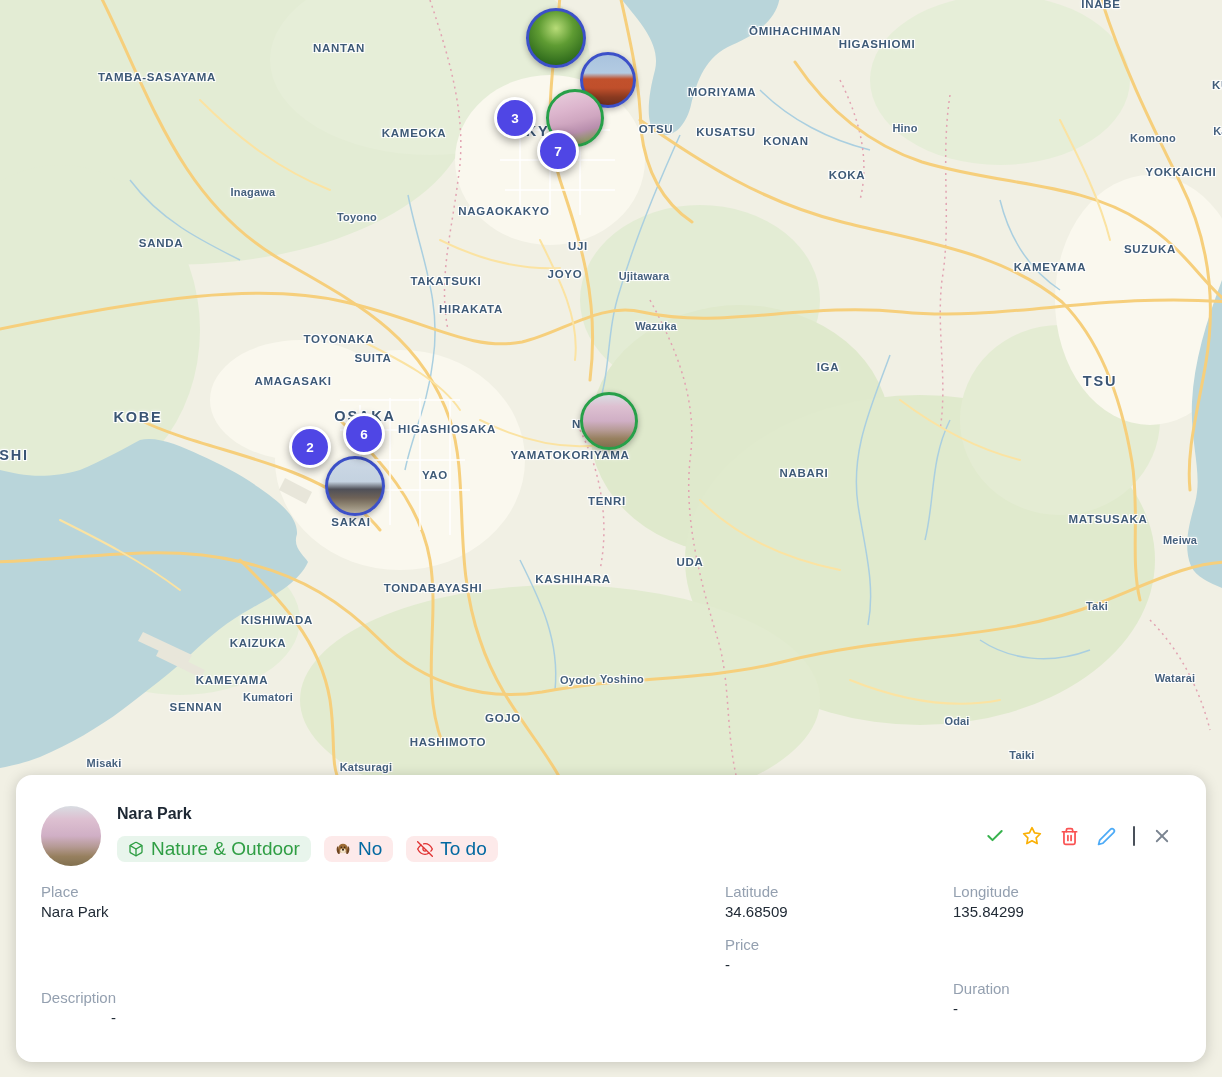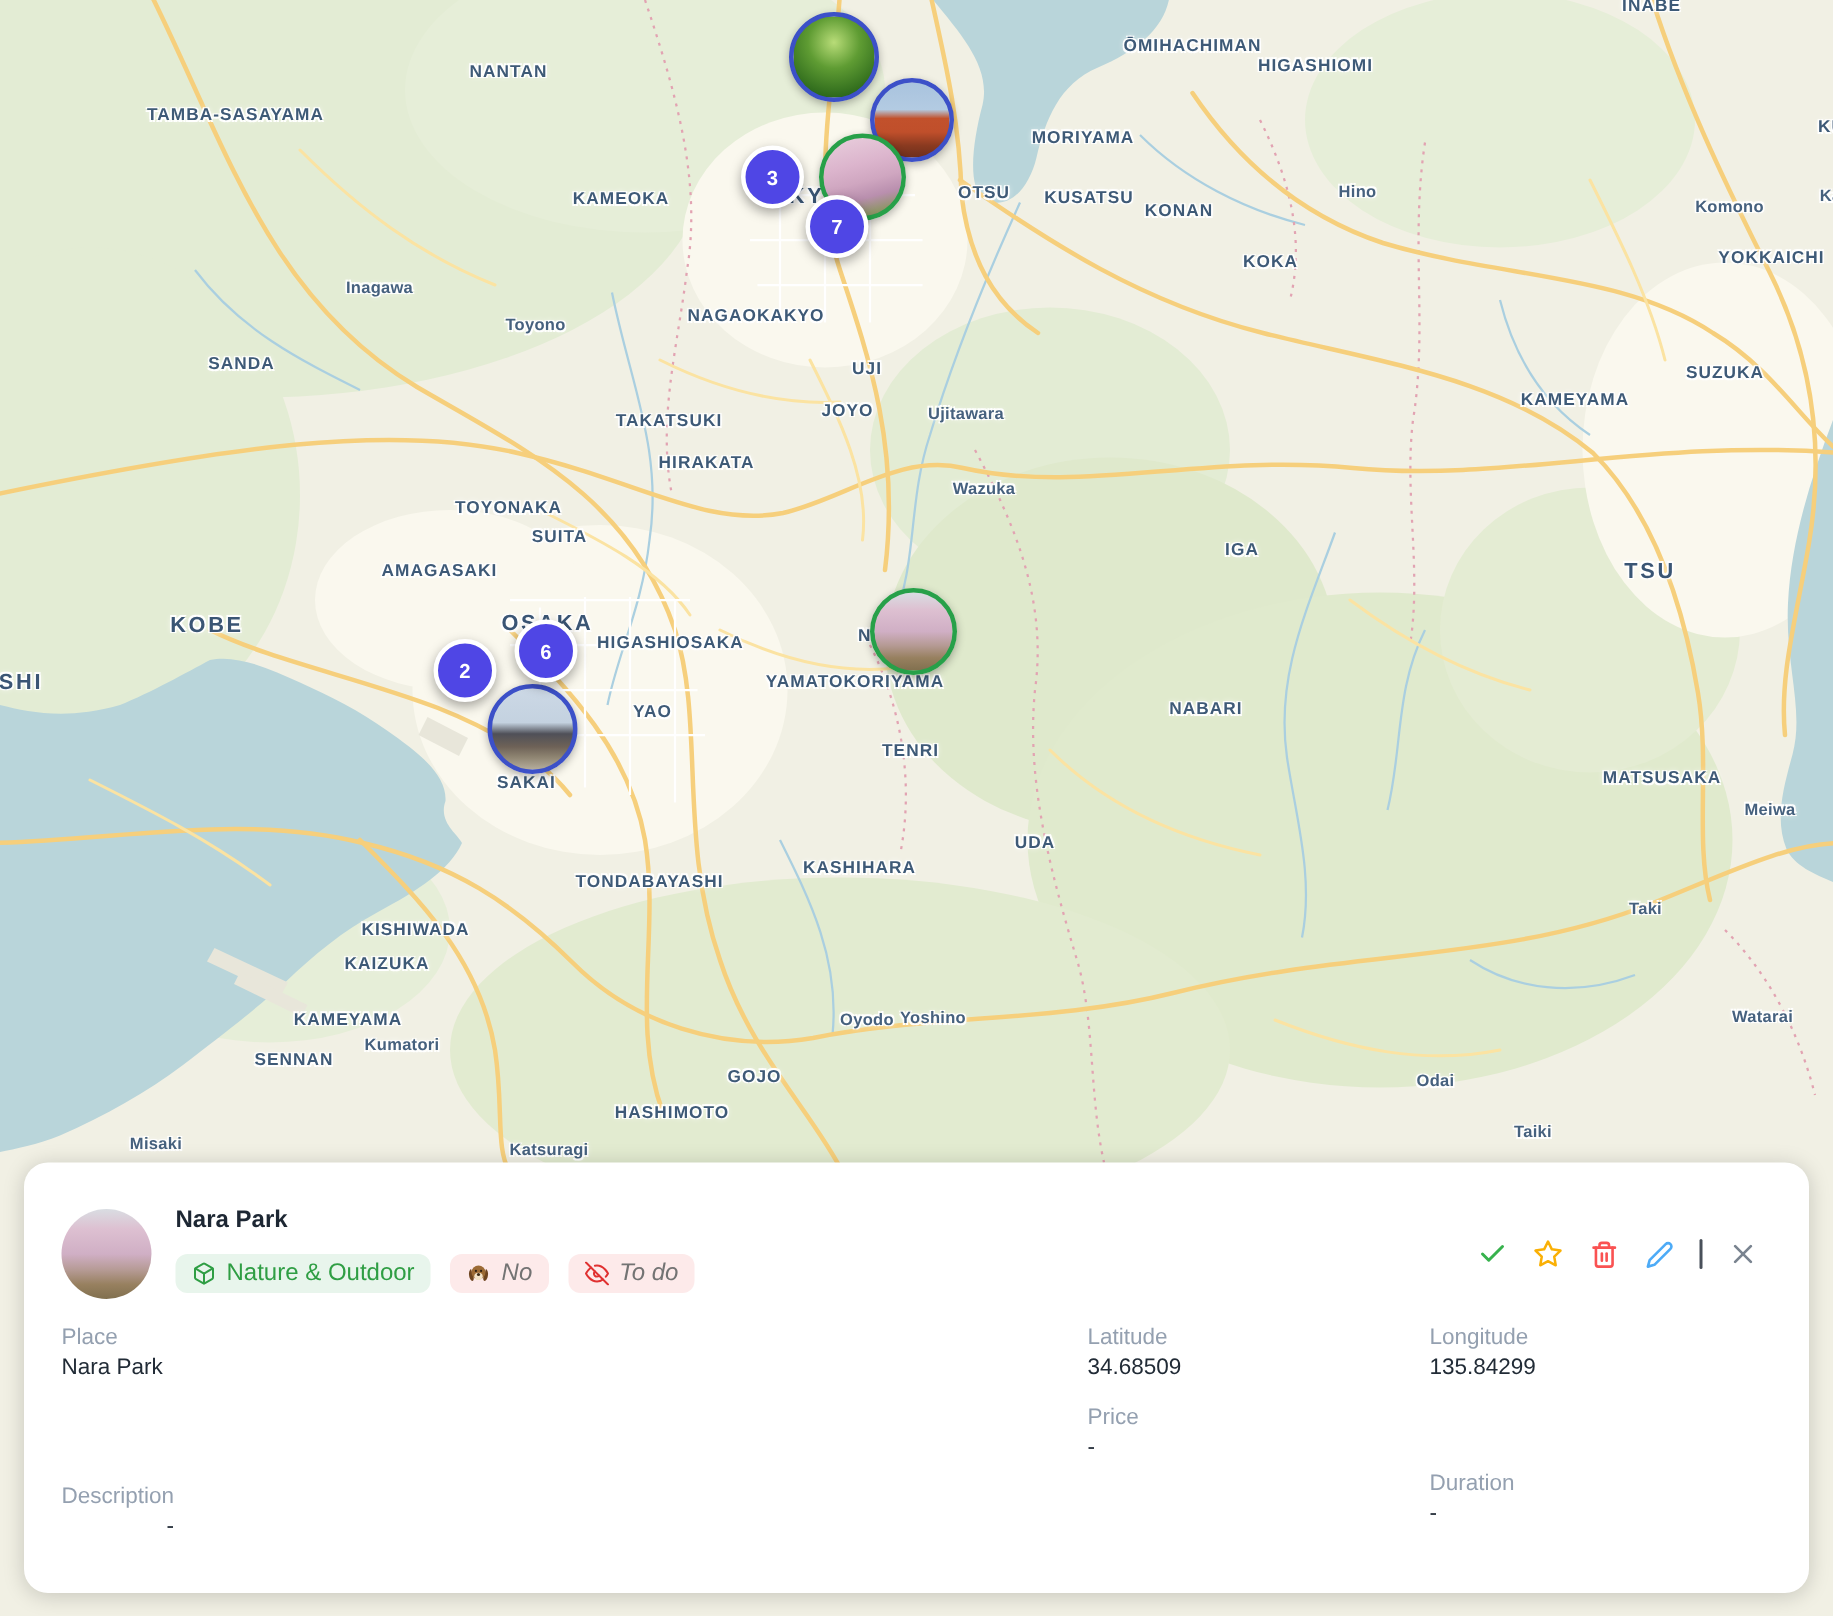--- a/index.html
+++ b/index.html
@@ -24,23 +24,23 @@
   .photo-blossom{background:linear-gradient(165deg,#e9cfdd 0%,#dcb5cd 35%,#cfa6c0 55%,#b98fae 72%,#8f9468 88%,#6f7c54 100%);}
   .photo-temple{background:linear-gradient(180deg,#ccd8e5 0%,#c4d2e0 42%,#4f5058 56%,#6e6257 72%,#8f8572 85%,#b5ad9c 100%);}
   .photo-narapark{background:linear-gradient(180deg,#d9dde2 0%,#ddc0d1 22%,#d0afc5 50%,#b59a94 68%,#97805f 84%,#81704f 100%);}
   
   .card{position:absolute;left:16px;top:775px;width:1190px;height:287px;background:#fff;border-radius:16px;
     box-shadow:0 2px 14px rgba(0,0,0,.18);z-index:20;}
   .avatar{position:absolute;left:25px;top:31px;width:60px;height:60px;border-radius:50%;}
   .card h1{position:absolute;left:101px;top:30px;margin:0;font-size:16px;font-weight:700;color:#1d2733;}
   .tags{position:absolute;left:101px;top:61px;display:flex;gap:13px;}
   .tag{display:inline-flex;align-items:center;gap:7px;height:26px;padding:0 11px;border-radius:8px;
-    font-size:16px;font-weight:500;white-space:nowrap;}
+    font-size:19px;font-weight:500;white-space:nowrap;}
   .tag.green{background:#e8f5ec;color:#2f9e44;}
-  .tag.red{background:#fdeaea;color:#737373;font-style:italic;}
+  .tag.red{background:#fdeaea;color:#0369a1;}
   .tag svg{flex:0 0 auto;}
   .actions{position:absolute;top:51px;right:34px;display:flex;align-items:center;gap:17px;}
   .action-btn{width:20px;height:20px;display:flex;align-items:center;justify-content:center;
     background:none;border:none;padding:0;cursor:pointer;}
   .action-divider{width:2px;height:20px;background:#49505a;border-radius:1px;}
   .field{position:absolute;}
   .field .flabel{font-size:15px;color:#94a0b0;line-height:19px;}
   .field .fvalue{font-size:15px;color:#212b36;line-height:19px;margin-top:1px;}
   .f-place{left:25px;top:107px;}
   .f-lat{left:709px;top:107px;}

